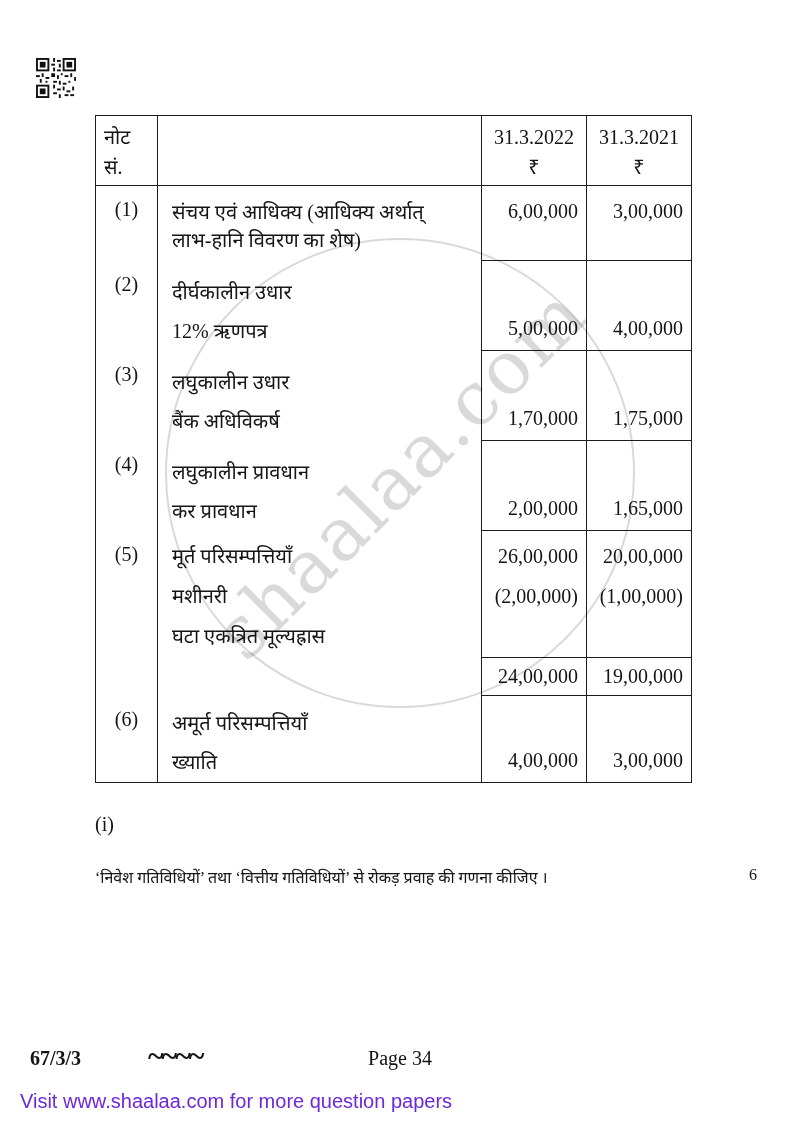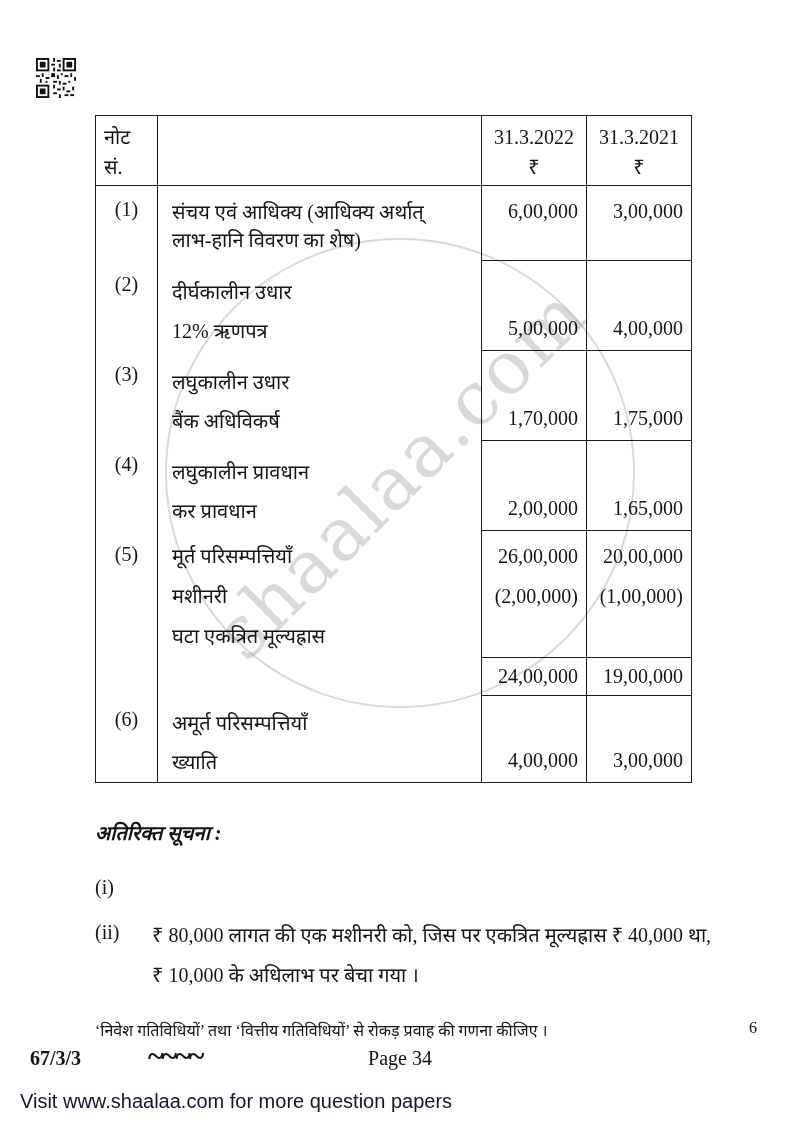--- a/index.html
+++ b/index.html
@@ -63,21 +63,21 @@
   .watermark-text { font-size:74px; color:rgba(0,0,0,0.15); white-space:nowrap;
                     transform:rotate(-45deg); letter-spacing:2px;
                     font-family:"DejaVu Serif", serif; }
 
   .footer { position:absolute; left:0; top:1045px; width:800px; height:32px; font-size:20px; }
   .footer-code { position:absolute; left:30px; top:2px; font-weight:bold; }
   .footer-squiggle { position:absolute; left:148px; top:-6px; font-size:30px;
                      font-weight:bold; letter-spacing:-2px; }
   .footer-page { position:absolute; left:0; top:2px; width:100%; text-align:center; }
 
-  .banner { position:absolute; left:20px; top:1090px; font-size:20px; color:#0f172a;
+  .banner { position:absolute; left:20px; top:1090px; font-size:20px; color:#6d28d9;
             font-family:"Liberation Sans", sans-serif; }
 </style>
 </head>
 <body>
 
 <div class="page">
 
   <svg class="qr" viewBox="0 0 21 21" xmlns="http://www.w3.org/2000/svg">
     <rect width="21" height="21" fill="#ffffff"></rect>
     <g fill="#111111">
@@ -225,33 +225,25 @@
         <td class="desc">
           <div>अमूर्त परिसम्पत्तियाँ</div>
           <div>ख्याति</div>
         </td>
         <td class="amt vb">4,00,000</td>
         <td class="amt vb">3,00,000</td>
       </tr>
     </tbody>
       </table>
 
-    <div class="addl-heading">अतिरिक्त सूचना :</div>
 
     <div class="info-item first">
       <div class="info-label">(i)</div>
     </div>
 
-    <div class="info-item second">
-      <div class="info-label">(ii)</div>
-      <div class="info-lines">
-        <div>₹ 80,000 लागत की एक मशीनरी को, जिस पर एकत्रित मूल्यह्रास ₹ 40,000  था,</div>
-        <div>₹ 10,000  के अधिलाभ पर बेचा गया ।</div>
-      </div>
-    </div>
 
     <div class="question-row">
       <div>‘निवेश गतिविधियों’ तथा ‘वित्तीय गतिविधियों’ से रोकड़ प्रवाह की गणना कीजिए ।</div>
       <div class="marks">6</div>
     </div>
 
   </div>
 
   <div class="watermark">
     <span class="watermark-text">shaalaa.com</span>

